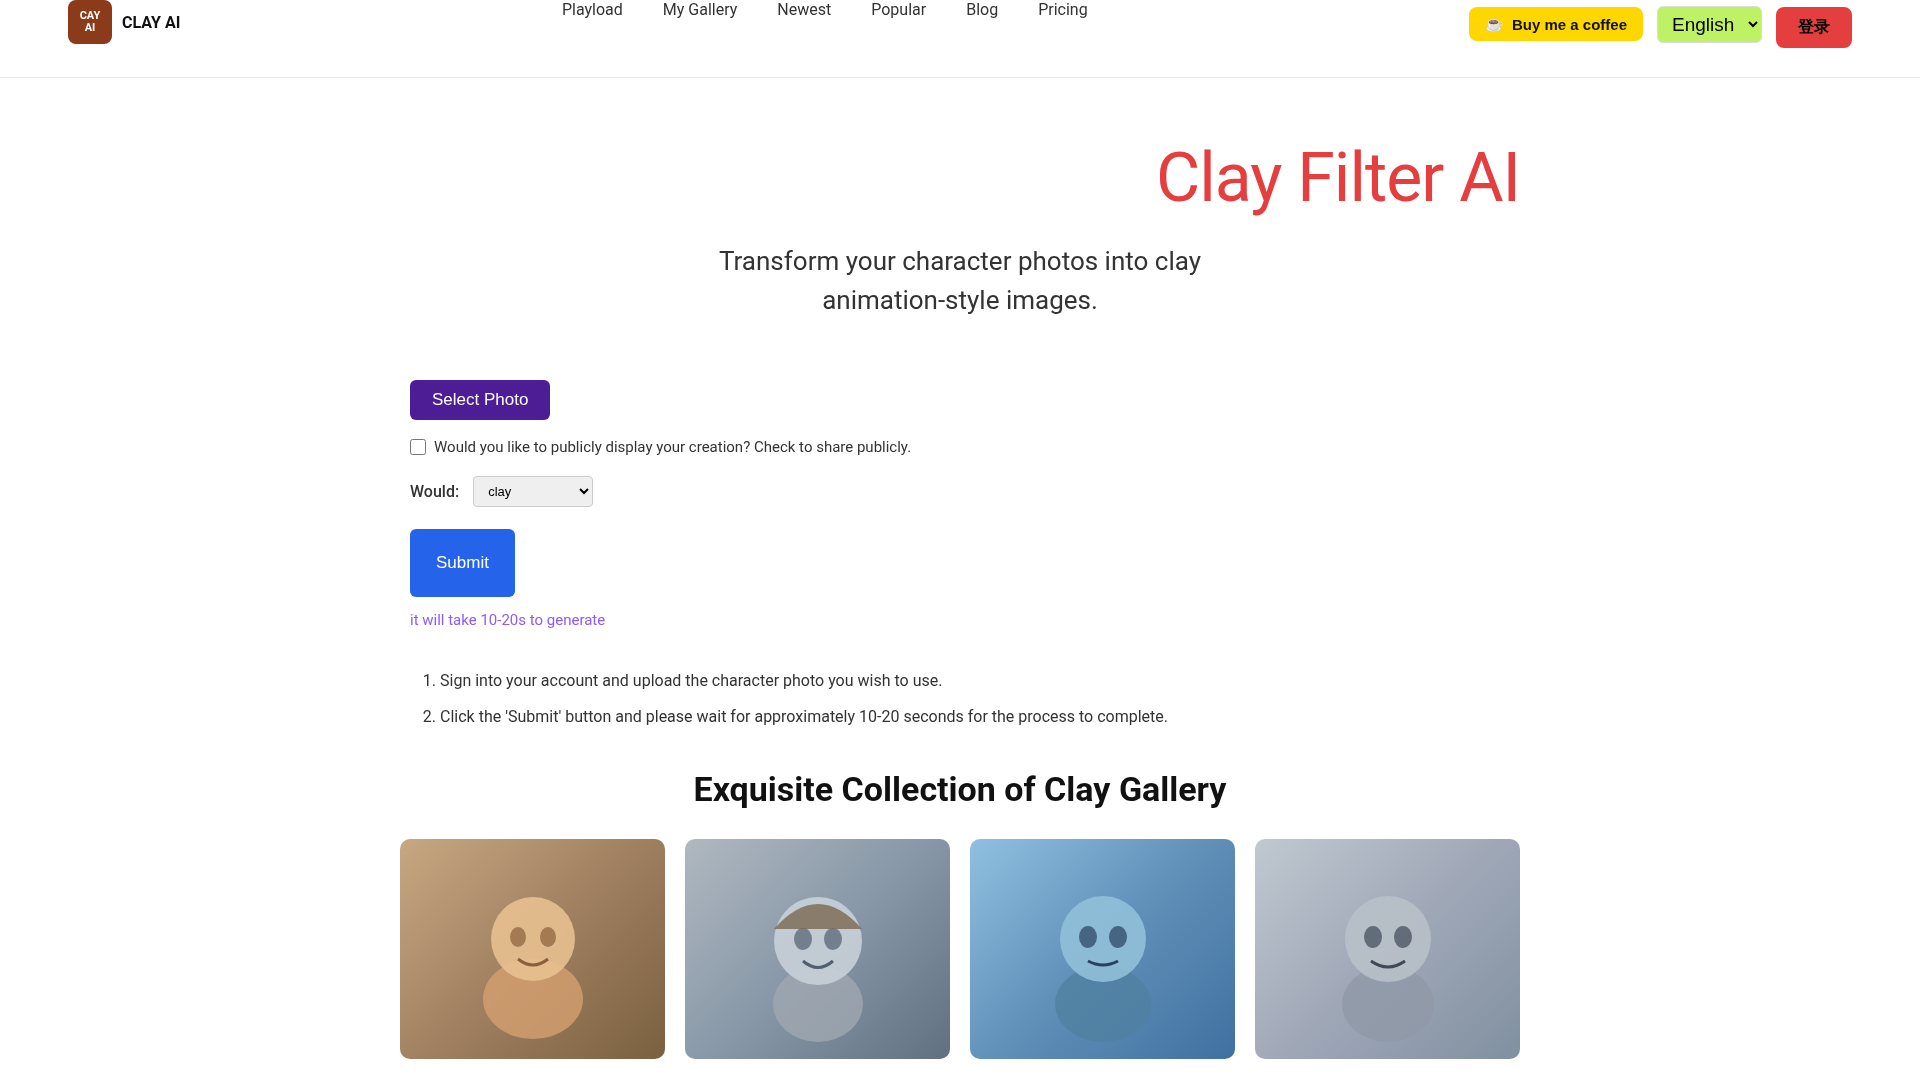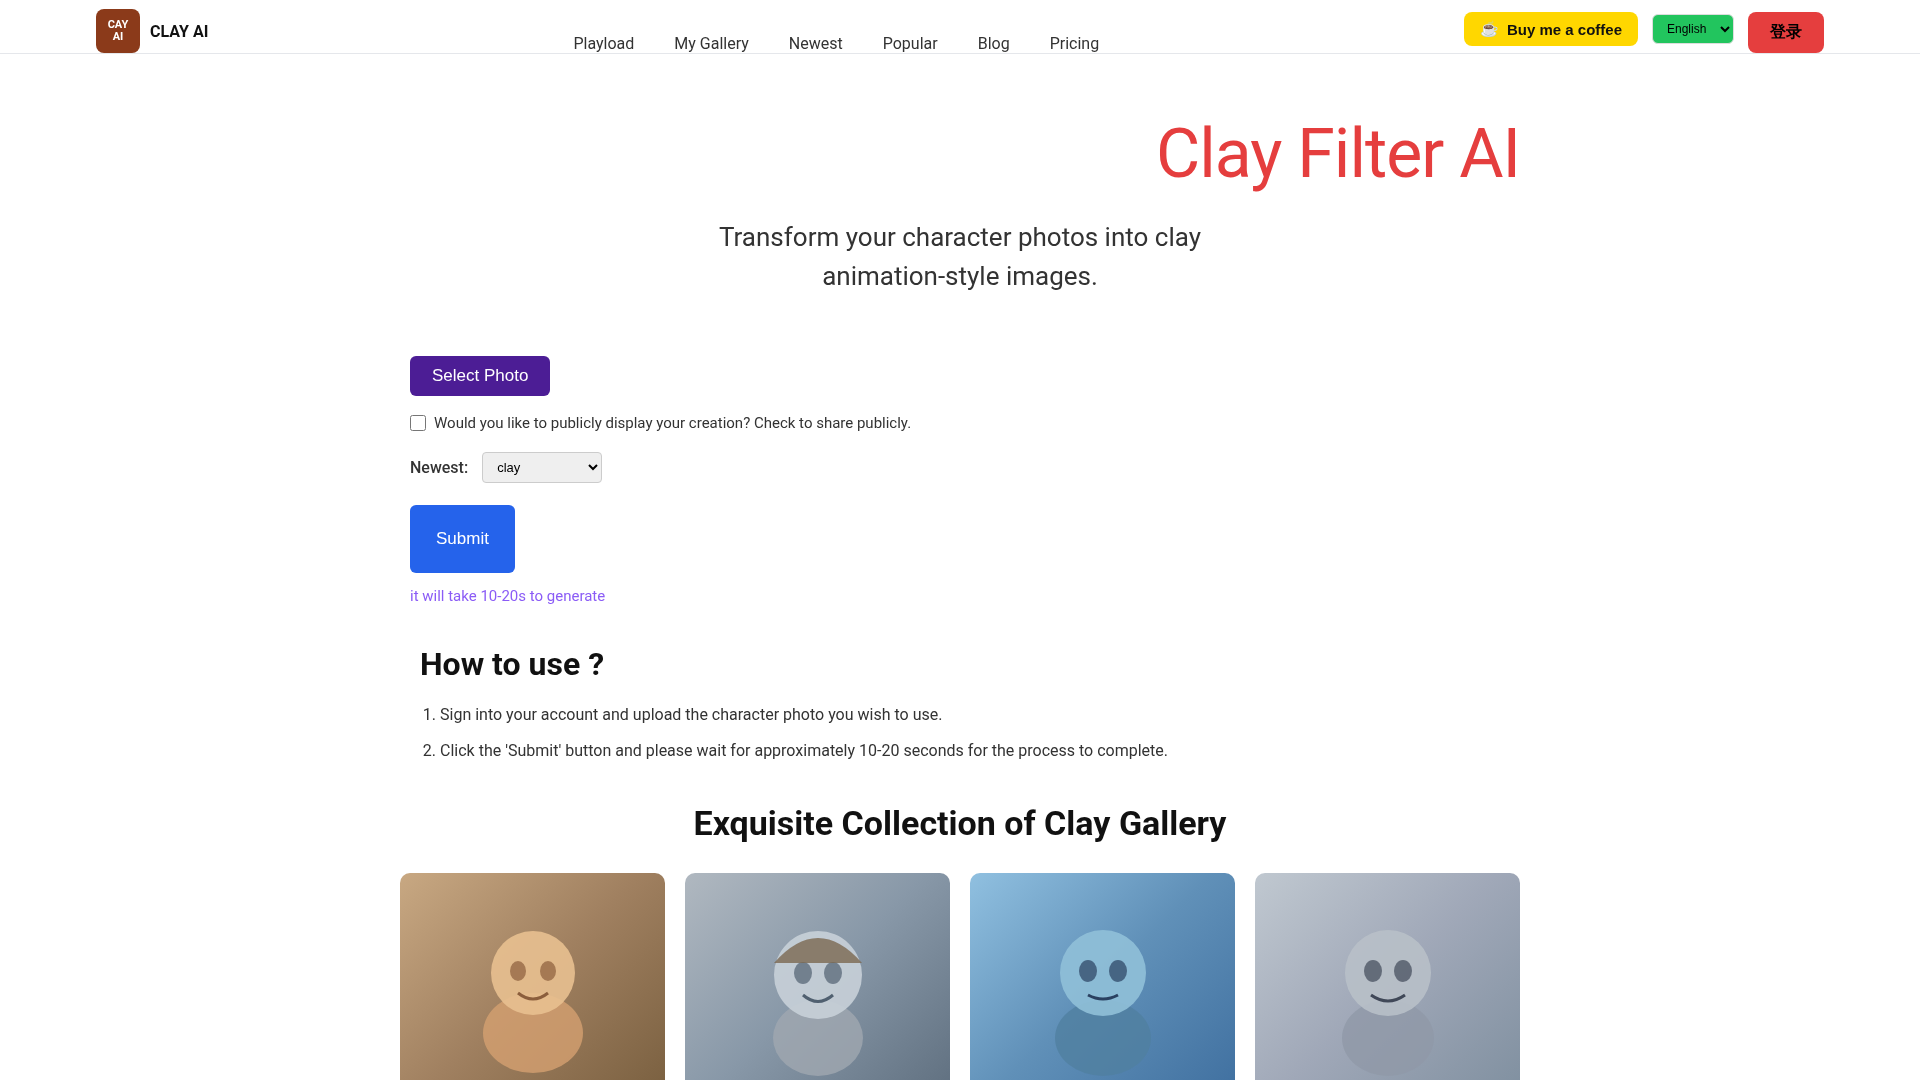--- a/index.html
+++ b/index.html
@@ -11,24 +11,24 @@
       font-family: -apple-system, BlinkMacSystemFont, 'Segoe UI', Roboto, sans-serif;
       background: #ffffff;
       color: #333;
       width: 1920px;
       min-height: 1080px;
     }
 
     
     header {
       display: flex;
-      align-items: flex-end;
+      align-items: flex-start;
       justify-content: space-between;
-      padding: 0 96px;
-      height: 54px;
+      padding: 0 68px;
+      height: 78px;
       border-bottom: 1px solid #e5e7eb;
       background: #fff;
     }
     .logo-area {
       display: flex;
       align-items: center;
       gap: 10px;
       text-decoration: none;
       color: #111;
     }
@@ -79,22 +79,22 @@
       font-size: 15px;
       font-weight: 600;
       cursor: pointer;
       color: #111;
     }
     .lang-select {
       appearance: auto;
       border: 1px solid #ddd;
       border-radius: 6px;
       padding: 6px 10px;
-      font-size: 12px;
-      background: #22c55e;
+      font-size: 19px;
+      background: #bef264;
       cursor: pointer;
     }
     .login-btn {
       background: #e53e3e;
       color: #000000;
       border: none;
       border-radius: 8px;
       padding: 10px 22px;
       font-size: 16px;
       font-weight: 600;
@@ -301,32 +301,31 @@
 
   <div class="form-area">
     <button class="select-photo-btn">Select Photo</button>
 
     <div class="public-display-row">
       <input type="checkbox" style="">
       <label class="public-display-label">Would you like to publicly display your creation? Check to share publicly.</label>
     </div>
 
     <div class="style-row">
-      <span class="style-label">Newest:</span>
+      <span class="style-label">Would:</span>
       <select class="style-select">
       <option value="clay">clay</option><option value="anime">anime</option><option value="sketch">sketch</option><option value="watercolor">watercolor</option></select>
     </div>
 
     <button class="submit-btn">Submit</button>
 
     <p class="generate-note">it will take 10-20s to generate</p>
   </div>
 
   <div class="how-to-use">
-    <h2>How to use ?</h2>
     <ol>
       <li>Sign into your account and upload the character photo you wish to use.</li>
       <li>Click the 'Submit' button and please wait for approximately 10-20 seconds for the process to complete.</li>
     </ol>
   </div>
 
   <div class="gallery-section">
     <h2>Exquisite Collection of Clay Gallery</h2>
     <div class="gallery-grid">
       <div class="gallery-item gallery-item-1">

